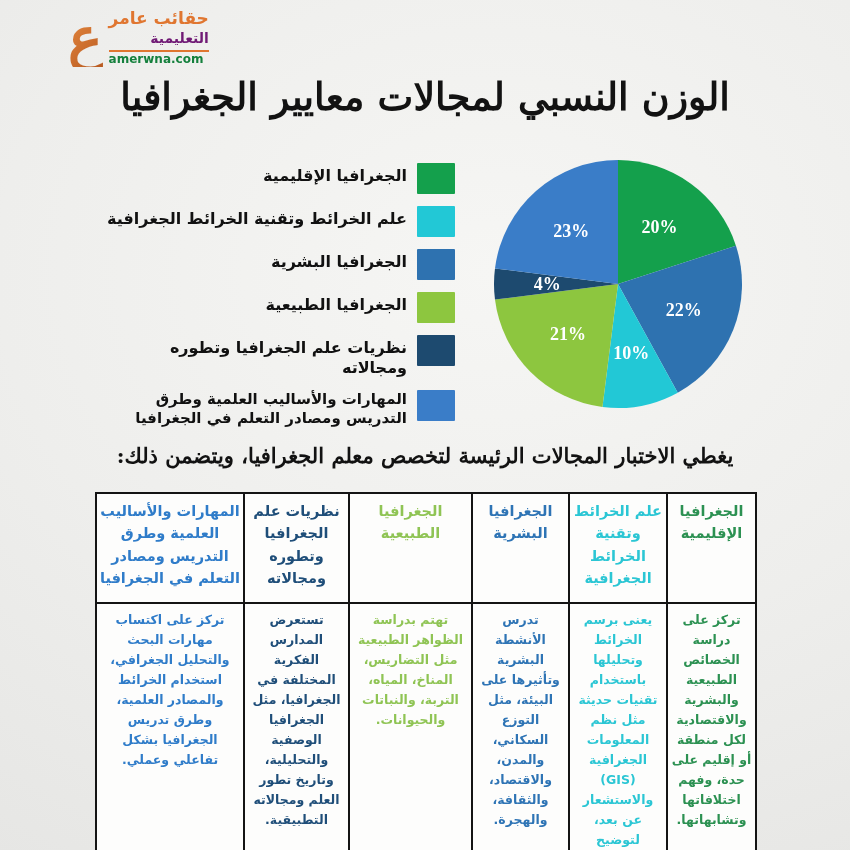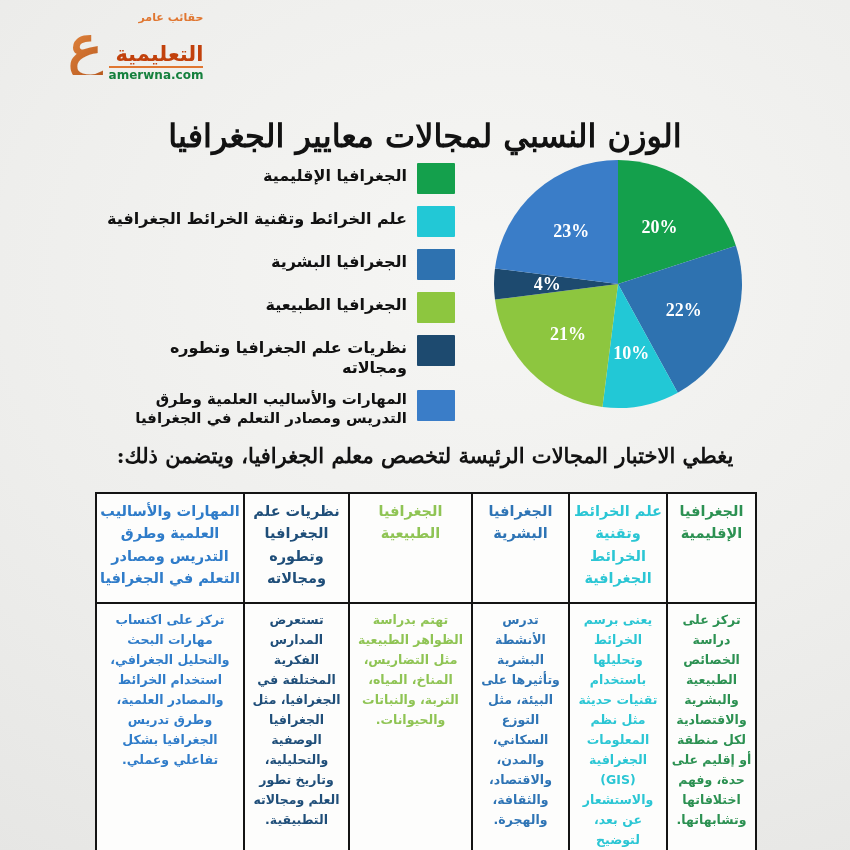--- a/index.html
+++ b/index.html
@@ -14,30 +14,29 @@
 
   
   .logo { position:absolute; top:8px; left:68px; display:flex; flex-direction:row; align-items:center; direction:ltr; }
   .logo-glyph {
     font-size:58px; line-height:58px; font-weight:bold;
     background:linear-gradient(135deg,#e98c42,#b85a20);
     -webkit-background-clip:text; background-clip:text; color:transparent;
     font-family:"DejaVu Serif", serif;
   }
   .logo-text { margin-left:6px; text-align:right; direction:rtl; }
-  .logo-line1 { color:#e07630; font-weight:bold; font-size:11px; line-height:20px; }
-  .logo-line2 { color:#c2410c; font-weight:bold; font-size:21px; line-height:20px; letter-spacing:1px;margin-top:16px; }
+  .logo-line1 { color:#e07630; font-weight:bold; font-size:17px; line-height:20px; }
+  .logo-line2 { color:#701a75; font-weight:bold; font-size:14px; line-height:20px; letter-spacing:1px; }
   .logo-site  { color:#15803d; font-weight:bold; font-size:12px; line-height:15px; direction:ltr; text-align:left; border-top:2px solid #e07630; margin-top:2px; }
 
   
   .page-title {
     position:absolute; top:74px; left:0; width:100%;
-    text-align:center; font-size:32px; font-weight:bold; color:#121212;
+    text-align:center; font-size:38px; font-weight:bold; color:#121212;
     font-family:"DejaVu Serif", serif;
-    margin-top:43px;
   }
 
   
   .legend { position:absolute; top:163px; right:395px; width:355px; display:flex; flex-direction:column; gap:12px; }
   .legend-row { display:flex; flex-direction:row; align-items:flex-start; gap:10px; min-height:31px; }
   .legend-swatch { width:38px; height:31px; flex:0 0 38px; border-radius:1px; }
   .legend-label {
     flex:1; text-align:right; font-size:16px; font-weight:bold; color:#111;
     line-height:1.25; padding-top:3px; font-family:"DejaVu Sans", sans-serif;
   }

